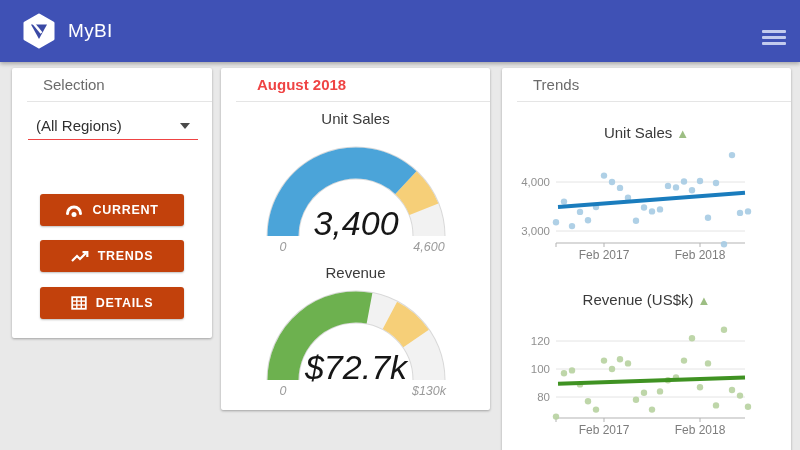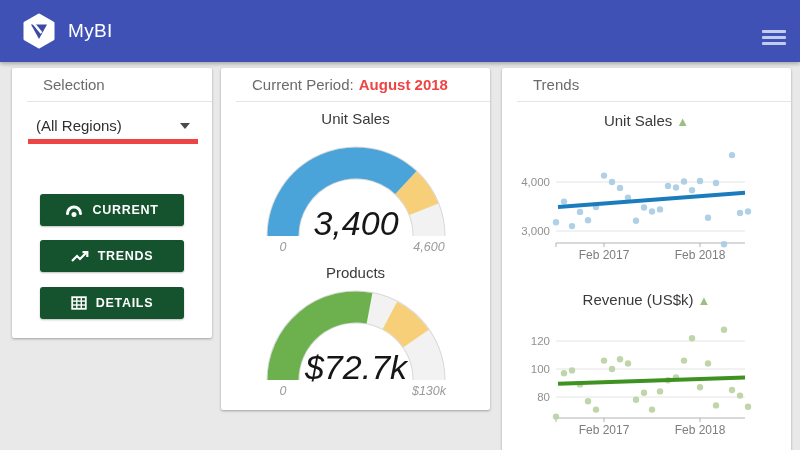--- a/index.html
+++ b/index.html
@@ -20,46 +20,46 @@
         box-shadow:0 1px 3px rgba(0,0,0,.2),0 1px 2px rgba(0,0,0,.12);}
   .card-head{height:33px;border-bottom:1px solid #e5e5e5;display:flex;align-items:center;
              padding:0 16px;font-size:15px;color:#6b6b6b;white-space:pre;margin-left:15px;}
   .card-head b{color:#ef4444;margin-left:5px;font-weight:bold;}
 
   #selection-card{left:12px;top:68px;width:200px;height:270px;}
   #current-card{left:221px;top:68px;width:269px;height:342px;}
   #trends-card{left:502px;top:68px;width:289px;height:400px;}
 
   
-  .select{position:absolute;left:16px;width:170px;height:27px;border-bottom:5px solid #ef4444;
+  .select{position:absolute;left:16px;width:170px;height:27px;border-bottom:1px solid #ef4444;
           display:flex;align-items:center;cursor:pointer;}
   .select .val{font-size:15px;color:#2f2f2f;padding-left:8px;flex:1;}
   .caret{width:0;height:0;border-left:5px solid transparent;border-right:5px solid transparent;
          border-top:6px solid #4a4a4a;margin-right:8px;}
   #select-regions{top:44px;}
   #select-products{top:82px;}
 
   
-  .btn{position:absolute;left:28px;width:144px;height:32px;background:#14532d;border:none;
+  .btn{position:absolute;left:28px;width:144px;height:32px;background:#c2410c;border:none;
        border-radius:3px;color:#fff;font-family:"Liberation Sans",sans-serif;font-size:12.5px;
        font-weight:bold;letter-spacing:.7px;display:flex;align-items:center;justify-content:center;
        gap:9px;cursor:pointer;box-shadow:0 1px 2px rgba(0,0,0,.25);}
   #btn-current{top:126px;} #btn-trends{top:172px;} #btn-details{top:219px;}
   .btn svg{flex:0 0 auto;}
 
   
   .g-title{position:absolute;left:0;width:100%;text-align:center;font-size:15px;color:#3a3a3a;}
   .gauge-mount{position:absolute;left:50%;transform:translateX(-50%);width:220px;height:118px;font-style:italic;}
   #gauge-title-0{top:42px;} #gauge-mount-0{top:72px;}
   #gauge-title-1{top:196px;} #gauge-mount-1{top:216px;}
 
   .c-title{position:absolute;left:0;width:100%;text-align:center;font-size:15px;color:#3a3a3a;}
   .c-title .up{font-size:13px;margin-left:4px;}
   .chart-mount{position:absolute;left:0;width:289px;height:124px;}
-  #chart-title-0{top:44px;} #chart-mount-0{top:77px;}
+  #chart-title-0{top:56px;} #chart-mount-0{top:77px;}
   #chart-title-1{top:223px;} #chart-mount-1{top:252px;}
 </style>
 </head>
 <body>
 
 <div class="stage">
 
   <header class="appbar">
     <svg class="logo" viewBox="0 0 38 38">
       <polygon points="19,3 33,11 33,27 19,35 5,27 5,11" fill="#ffffff" stroke="#ffffff" stroke-width="3" stroke-linejoin="round"></polygon>
@@ -101,33 +101,33 @@
         <line x1="10.3" y1="1.2" x2="10.3" y2="12.8" stroke="#ffffff" stroke-width="1.4"></line>
         <line x1="1.2" y1="5.1" x2="14.8" y2="5.1" stroke="#ffffff" stroke-width="1.4"></line>
         <line x1="1.2" y1="9" x2="14.8" y2="9" stroke="#ffffff" stroke-width="1.4"></line>
       </svg>
       <span>DETAILS</span>
     </button>
   </section>
 
   <section class="card" id="current-card">
     <div class="card-head">
-      <span>Current Period:</span><b>August 2018</b>
+      <b>August 2018</b>
     </div>
     <div class="g-title" id="gauge-title-0">Unit Sales</div>
     <div class="gauge-mount" id="gauge-mount-0"><svg width="220" height="118" viewBox="0 0 220 118">
           <path d="M 37.00 96.00 A 73 73 0 0 1 183.00 96.00" fill="none" stroke="#d9d9d9" stroke-width="33"></path>
           <path d="M 37.00 96.00 A 73 73 0 0 1 183.00 96.00" fill="none" stroke="#f2f2f2" stroke-width="31"></path>
           <path d="M 159.83 42.65 A 73 73 0 0 1 177.91 69.22" fill="none" stroke="#f6cf78" stroke-width="31"></path>
           <path d="M 37.00 96.00 A 73 73 0 0 1 159.83 42.65" fill="none" stroke="#4ba4d9" stroke-width="31"></path>
           <text x="110" y="95" text-anchor="middle" font-size="34" fill="#161616" font-family="Liberation Sans, sans-serif">3,400</text>
           <text x="37" y="111" text-anchor="middle" font-size="12.5" fill="#9b9b9b" font-family="Liberation Sans, sans-serif">0</text>
           <text x="183" y="111" text-anchor="middle" font-size="12.5" fill="#9b9b9b" font-family="Liberation Sans, sans-serif">4,600</text>
         </svg></div>
-    <div class="g-title" id="gauge-title-1">Products</div>
+    <div class="g-title" id="gauge-title-1">Revenue</div>
     <div class="gauge-mount" id="gauge-mount-1"><svg width="220" height="118" viewBox="0 0 220 118">
           <path d="M 37.00 96.00 A 73 73 0 0 1 183.00 96.00" fill="none" stroke="#d9d9d9" stroke-width="33"></path>
           <path d="M 37.00 96.00 A 73 73 0 0 1 183.00 96.00" fill="none" stroke="#f2f2f2" stroke-width="31"></path>
           <path d="M 143.92 31.36 A 73 73 0 0 1 170.08 54.53" fill="none" stroke="#f6cf78" stroke-width="31"></path>
           <path d="M 37.00 96.00 A 73 73 0 0 1 123.51 24.26" fill="none" stroke="#6db14f" stroke-width="31"></path>
           <text x="110" y="95" text-anchor="middle" font-size="34" fill="#161616" font-family="Liberation Sans, sans-serif">$72.7k</text>
           <text x="37" y="111" text-anchor="middle" font-size="12.5" fill="#9b9b9b" font-family="Liberation Sans, sans-serif">0</text>
           <text x="183" y="111" text-anchor="middle" font-size="12.5" fill="#9b9b9b" font-family="Liberation Sans, sans-serif">$130k</text>
         </svg></div>
   </section>

